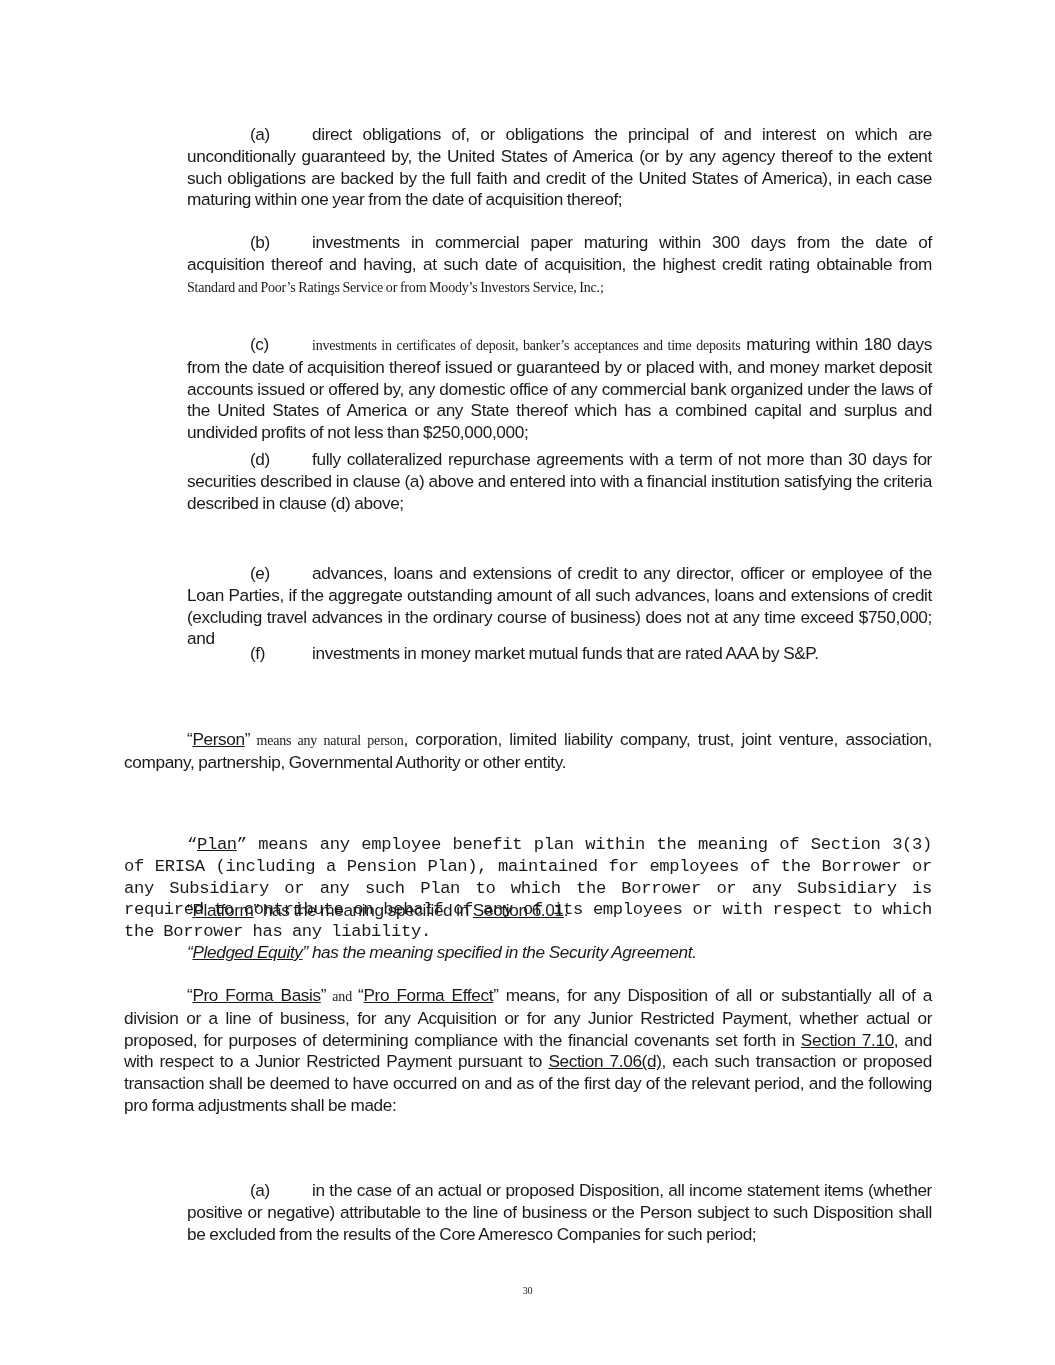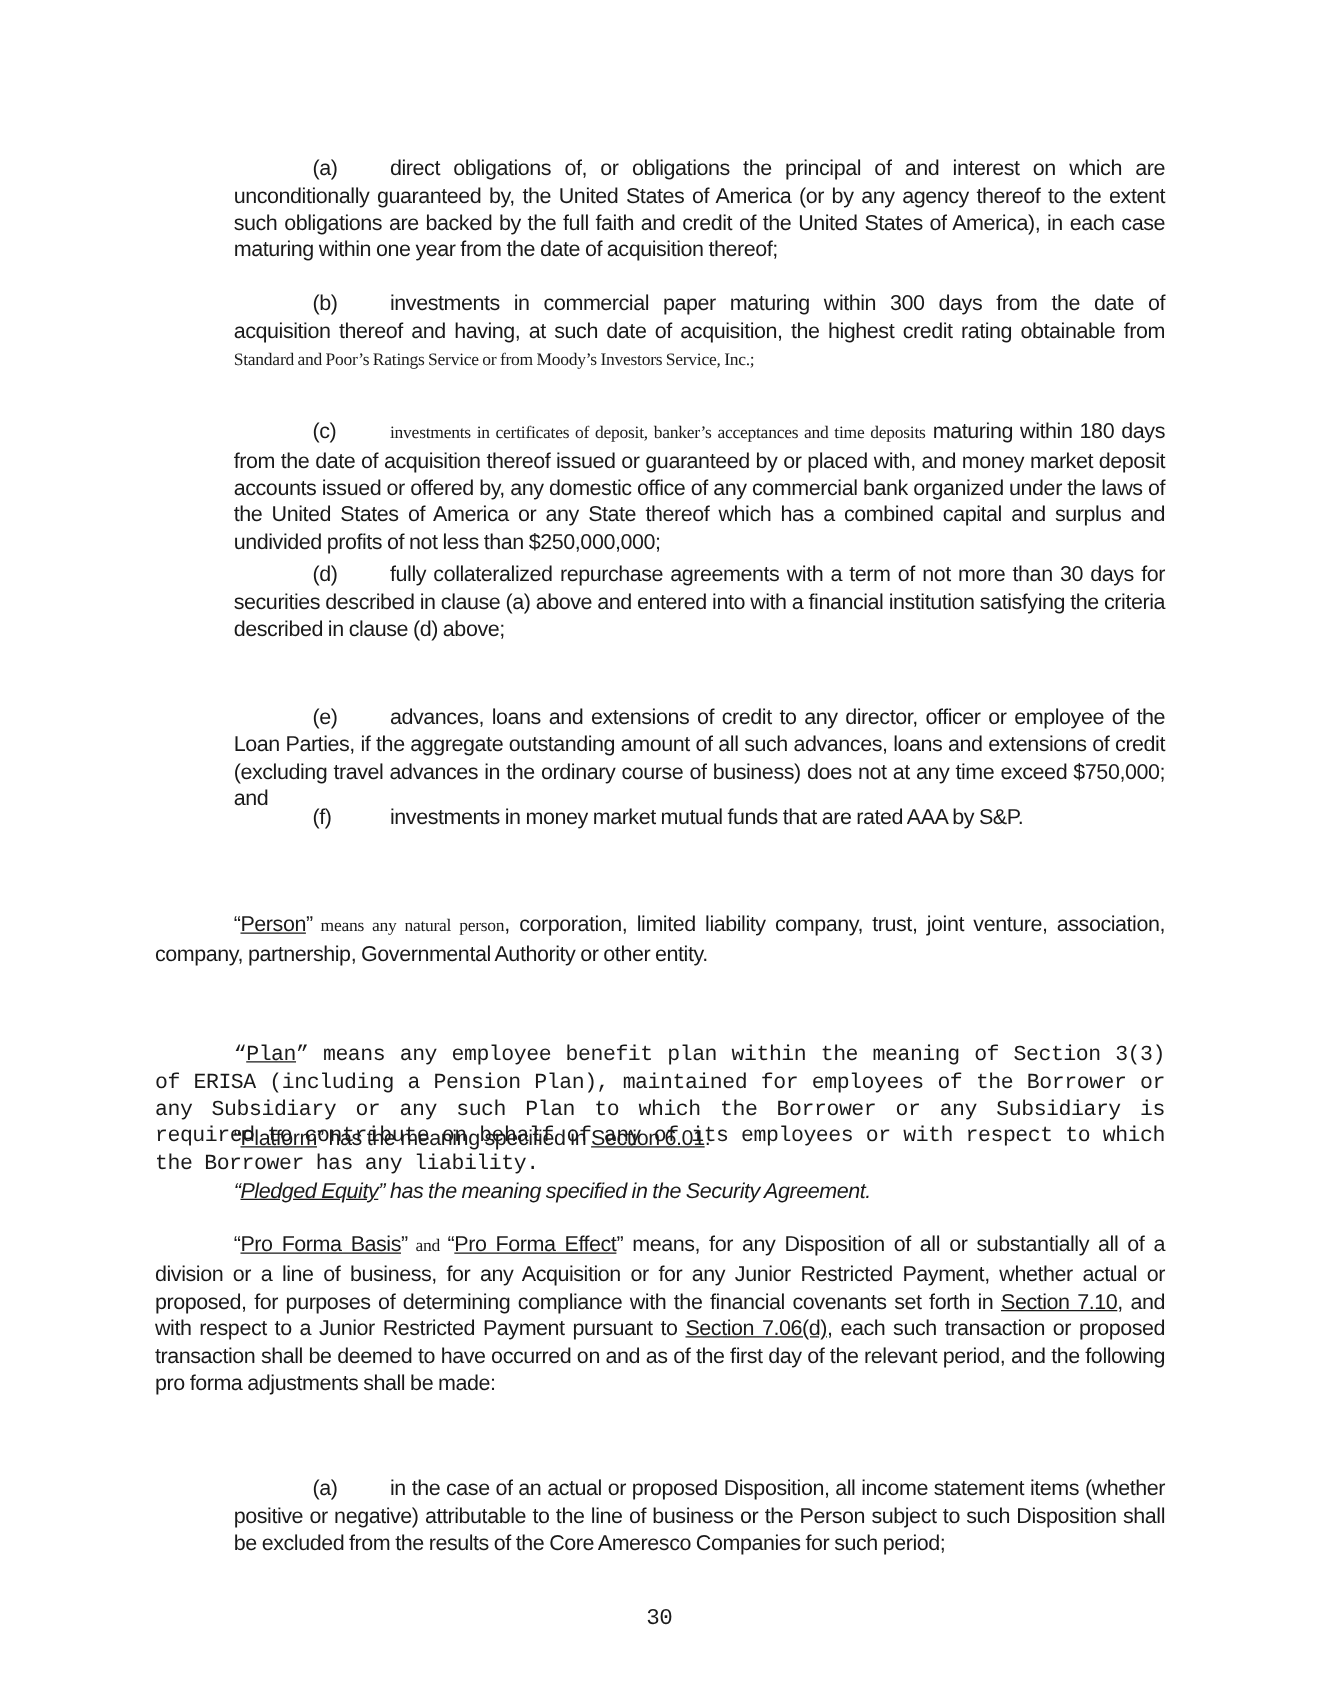--- a/index.html
+++ b/index.html
@@ -17,21 +17,21 @@
   }
   .inner { left: 187px; width: 745px; }
   .outer { left: 124px; width: 808px; }
   .first-ind { text-indent: 63px; }
   .first-ind-outer { text-indent: 63px; }
   .label { display: inline-block; width: 62px; text-indent: 0; }
   .serif { font-family: "Liberation Serif", serif; letter-spacing: -0.2px; font-size: 14px; }
   .u { text-decoration: underline; }
   .pagenum {
     position: absolute; left: 0; width: 1055px; top: 1285px; text-align: center;
-    font-family: Liberation Mono, monospace; font-size: 18px; letter-spacing: -0.3px;
+    font-family: Liberation Serif, serif; font-size: 10px; letter-spacing: -0.3px;
   }
 </style>
 </head>
 <body>
 
 <div class="page">
 
   <div class="para inner first-ind" style="top:124px;">
     <span class="label">(a)</span><span>direct obligations of, or obligations the principal of and interest on which are unconditionally guaranteed by, the United States of America (or by any agency thereof to the extent such obligations are backed by the full faith and credit of the United States of America), in each case maturing within one year from the date of acquisition thereof;</span>
   </div>

